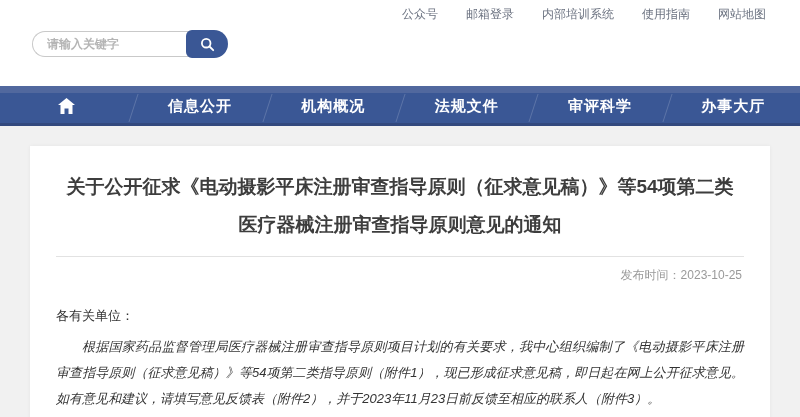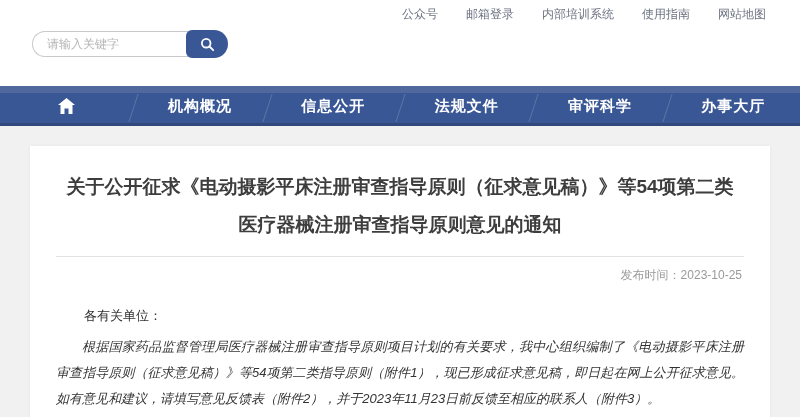--- a/index.html
+++ b/index.html
@@ -45,20 +45,21 @@
     font-size:12px; color:#3f6fb5; letter-spacing:2.6px; margin-top:4px;
     white-space:nowrap;
   }
 
   .search-box { display:flex; align-items:center; margin-top:10px; }
   .search-input {
     width:158px; height:26px; border:1px solid #c9c9c9; border-right:none;
     border-radius:13px 0 0 13px; padding:0 8px 0 14px; font-size:12px;
     color:#555; outline:none;
     font-family:"Liberation Sans","DejaVu Sans",sans-serif;
+    font-weight:bold;
   }
   .search-input::placeholder { color:#b5b5b5; }
   .search-button {
     width:42px; height:28px; border:none; background:#3a5795;
     border-radius:6px 14px 14px 6px; margin-left:-4px; cursor:pointer;
     display:flex; align-items:center; justify-content:center;
   }
 
   
   .nav-bar {
@@ -85,21 +86,21 @@
   }
   .article-title {
     text-align:center; font-size:19px; font-weight:bold; color:#3d3d3d;
     line-height:38px; padding:0 4px; margin-bottom:12px;
   }
   .title-divider { border:none; border-top:1px solid #e2e2e2; }
   .publish-row {
     text-align:right; font-size:12px; color:#9a9a9a; margin:10px 2px 20px 0;
   }
   .article-body { font-size:13px; color:#333; }
-  .salutation { line-height:24px; margin-bottom:6px;margin-left:28px; }
+  .salutation { line-height:24px; margin-bottom:6px; }
   .body-paragraph { text-indent:2em; line-height:26px; text-align:justify;font-style:italic; }
 </style>
 </head>
 <body>
 
 <header class="site-header">
   <nav class="utility-row">
     <a>公众号</a>
     <a>邮箱登录</a>
     <a>内部培训系统</a>
@@ -124,22 +125,22 @@
 </header>
 
 <nav class="nav-bar">
   <div class="nav-item">
     <span style="display:flex;">
       <svg width="17" height="16" viewBox="0 0 17 16">
         <path d="M8.5 0 L17 7 H14.5 V16 H10.5 V10.5 H6.5 V16 H2.5 V7 H0 Z" fill="#ffffff"></path>
       </svg>
     </span>
   </div>
+  <div class="nav-item">信息公开</div>
   <div class="nav-item">机构概况</div>
-  <div class="nav-item">信息公开</div>
   <div class="nav-item">法规文件</div>
   <div class="nav-item">审评科学</div>
   <div class="nav-item">办事大厅</div>
 </nav>
 
 <main class="content-wrap">
   <article class="article-card">
     <h1 class="article-title">关于公开征求《电动摄影平床注册审查指导原则（征求意见稿）》等54项第二类医疗器械注册审查指导原则意见的通知</h1>
     <hr class="title-divider">
     <div class="publish-row">发布时间：2023-10-25</div>

